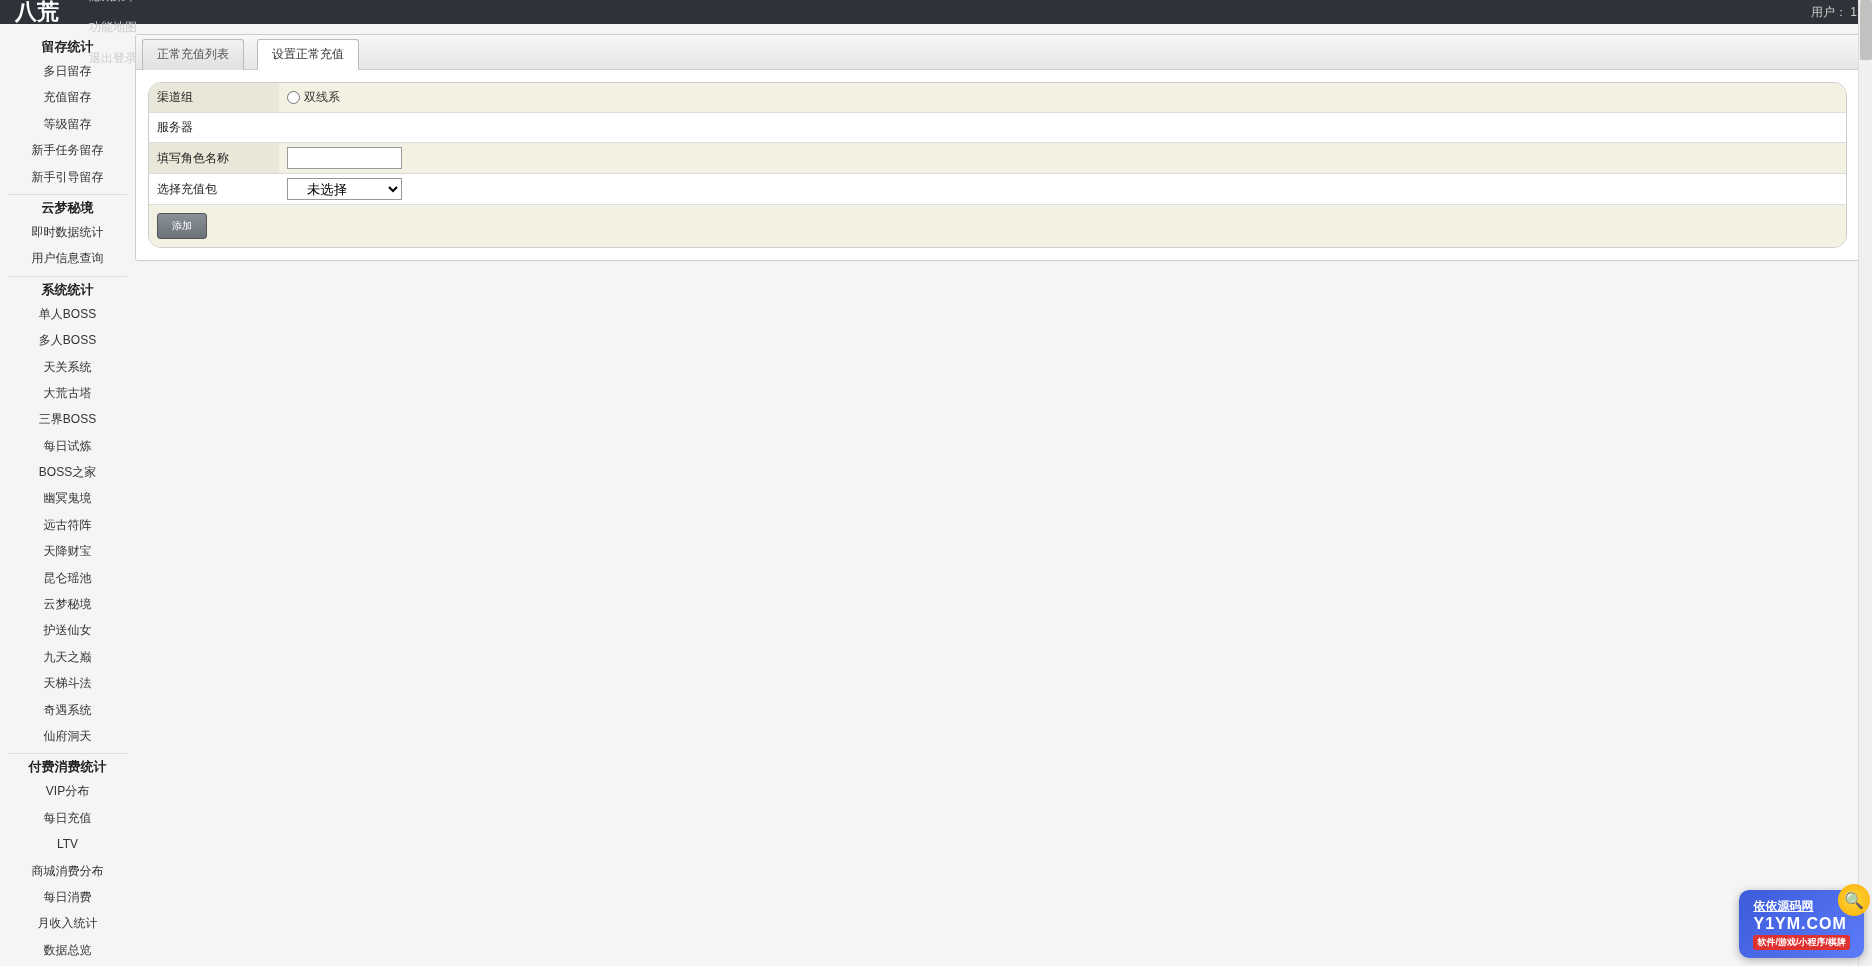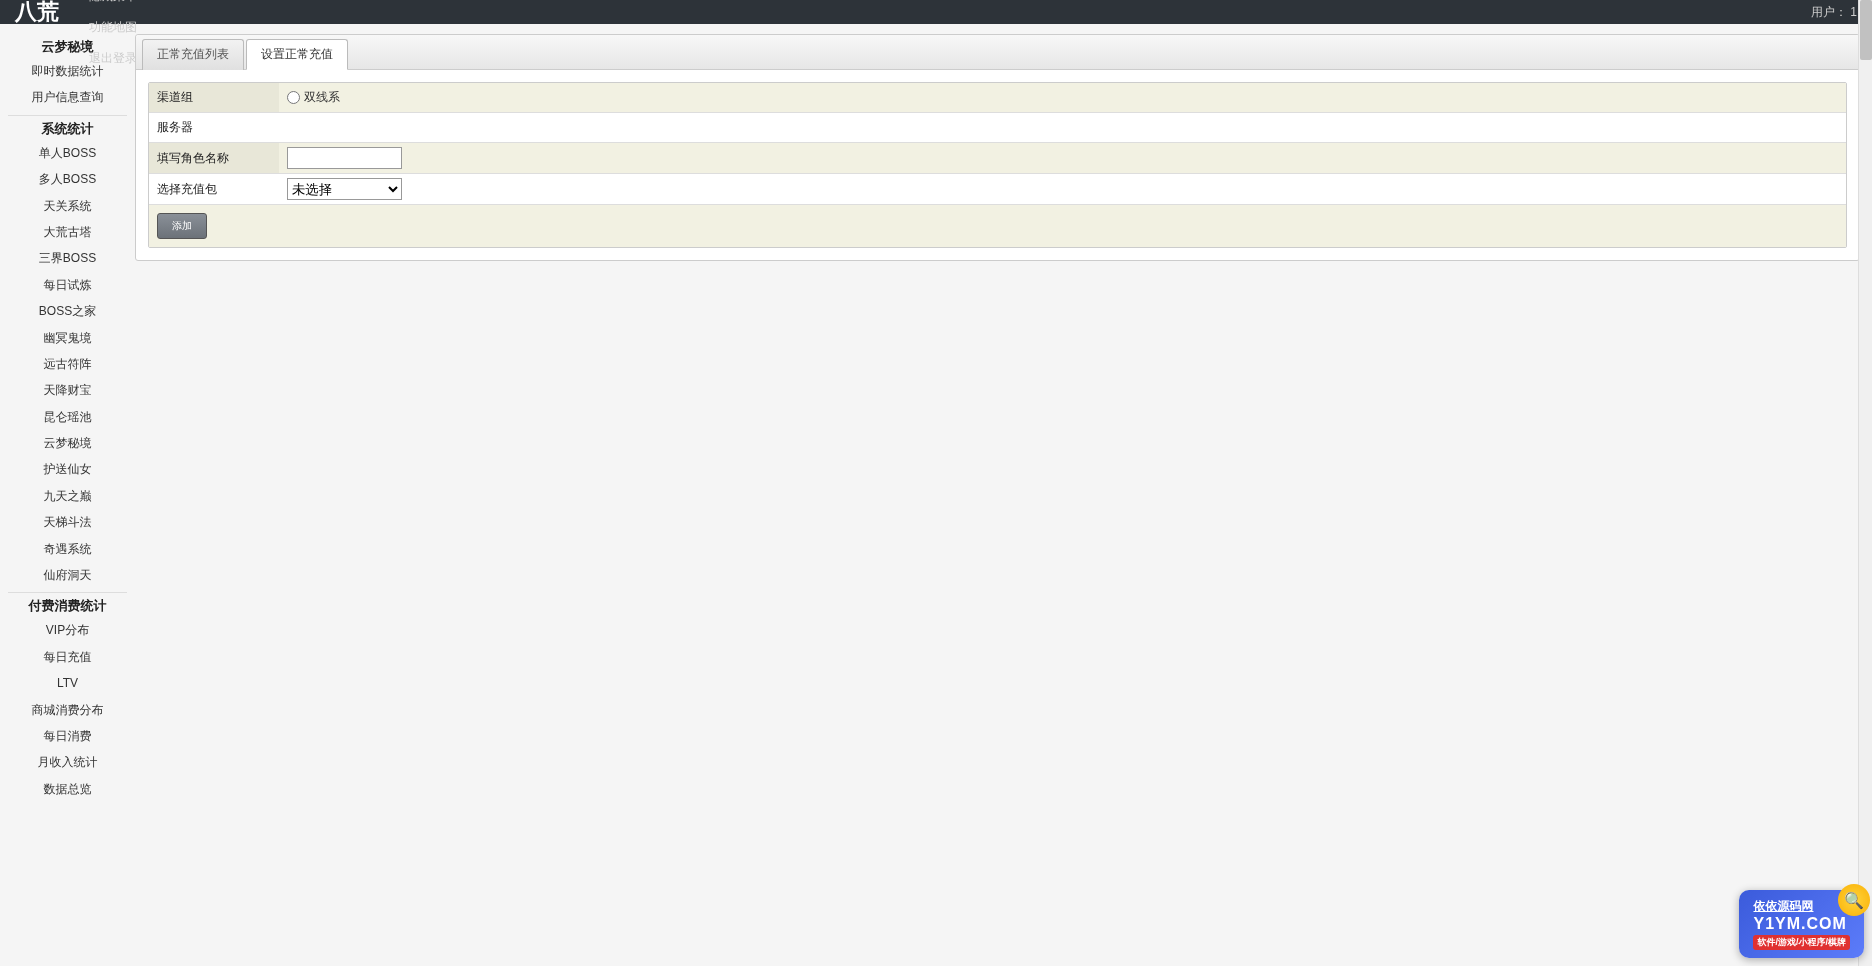--- a/index.html
+++ b/index.html
@@ -14,34 +14,34 @@
 .layout { display: flex; }
 .sidebar { width: 135px; padding: 10px 0; }
 .sidebar-group { margin-bottom: 4px; }
 .sidebar-title { font-weight: bold; text-align: center; padding: 4px 0 2px 0; font-size: 13px; color: #222; border-top: 1px solid #ddd; margin: 0 8px; }
 .sidebar-group:first-child .sidebar-title { border-top: none; }
 .sidebar-item { display: block; text-align: center; padding: 3px 0; color: #333; cursor: pointer; font-size: 12px; line-height: 1.7; }
 
 .content { flex: 1; padding: 10px 12px 10px 0; }
 .panel { border: 1px solid #ccc; border-radius: 3px; background: #fff; }
 
-.tabs { background: linear-gradient(#f7f7f7, #e6e6e6); border-bottom: 1px solid #ccc; padding: 4px 6px 0 6px; display: flex; gap: 2px; border-radius: 3px 3px 0 0; }
+.tabs { background: linear-gradient(#f7f7f7, #e6e6e6); border-bottom: 1px solid #ccc; padding: 4px 6px 0 6px; display: flex; gap: 13px; border-radius: 3px 3px 0 0; }
 .tab { padding: 6px 14px; border: 1px solid #bbb; border-bottom: none; background: linear-gradient(#f2f2f2, #e0e0e0); border-radius: 3px 3px 0 0; cursor: pointer; font-size: 12px; color: #555; margin-bottom: -1px; }
 .tab.active { background: #fff; color: #333; border-bottom: 1px solid #fff; }
 
 .panel-body { padding: 12px; }
-.form-wrap { border: 1px solid #ccc; border-radius: 2px; overflow: hidden; }
+.form-wrap { border: 1px solid #ccc; border-radius: 13px; overflow: hidden; }
 .form-row { display: flex; border-bottom: 1px solid #ddd; min-height: 30px; align-items: center; }
 .form-row:last-child { border-bottom: none; }
 .form-row.alt { background: #f2f1e2; }
 .form-label { width: 130px; padding: 6px 8px; font-size: 12px; color: #222; background: #e8e7d8; align-self: stretch; display: flex; align-items: center; }
 .form-row:not(.alt) .form-label { background: #f7f7f0; }
 .form-field { padding: 4px 8px; flex: 1; display: flex; align-items: center; gap: 6px; }
 .form-field input[type="text"] { width: 115px; height: 22px; border: 1px solid #999; background: #fff; padding: 0 4px; }
-.form-field select { width: 115px; height: 22px; border: 1px solid #999; background: #fff; }
+.form-field select { width: 115px; height: 22px; border: 1px solid #999; background: #fff; padding-left: 15px; }
 .radio-wrap { display: flex; gap: 4px; }
 .submit-row { padding: 8px; background: #f2f1e2; }
 .btn-add { padding: 5px 14px; background: linear-gradient(#8a9098, #6c7279); color: #fff; border: 1px solid #555; border-radius: 3px; cursor: pointer; font-size: 10px; }
 
 .watermark { position: fixed; bottom: 8px; right: 8px; background: linear-gradient(135deg, #3b5bdb, #5c7cfa); color: #fff; padding: 8px 14px; border-radius: 10px; font-weight: bold; box-shadow: 0 2px 8px rgba(0,0,0,.3); pointer-events: none; }
 .watermark .wm-top { font-size: 12px; text-decoration: underline; }
 .watermark .wm-mid { font-size: 16px; letter-spacing: 1px; }
 .watermark .wm-bot { font-size: 9px; background: #e03131; padding: 1px 4px; border-radius: 3px; margin-top: 2px; display: inline-block; }
 .watermark .wm-icon { position: absolute; top: -6px; right: -6px; width: 32px; height: 32px; background: radial-gradient(#ffd43b, #fab005); border-radius: 50%; display: flex; align-items: center; justify-content: center; font-size: 16px; }
 
@@ -60,20 +60,28 @@
     <a>退出登录</a>
   </div>
   <div class="topbar-right">
     <span>用户：</span>
     <span>1</span>
   </div>
 </div>
 
 <div class="layout">
   <div class="sidebar" id="sidebar-root">
+      <div class="sidebar-group">
+        <div class="sidebar-title">留存统计</div>
+        <a class="sidebar-item">多日留存</a>
+        <a class="sidebar-item">充值留存</a>
+        <a class="sidebar-item">等级留存</a>
+        <a class="sidebar-item">新手任务留存</a>
+        <a class="sidebar-item">新手引导留存</a>
+      </div>
       <div class="sidebar-group">
         <div class="sidebar-title">云梦秘境</div>
         <a class="sidebar-item">即时数据统计</a>
         <a class="sidebar-item">用户信息查询</a>
       </div>
       <div class="sidebar-group">
         <div class="sidebar-title">系统统计</div>
         <a class="sidebar-item">单人BOSS</a>
         <a class="sidebar-item">多人BOSS</a>
         <a class="sidebar-item">天关系统</a>

